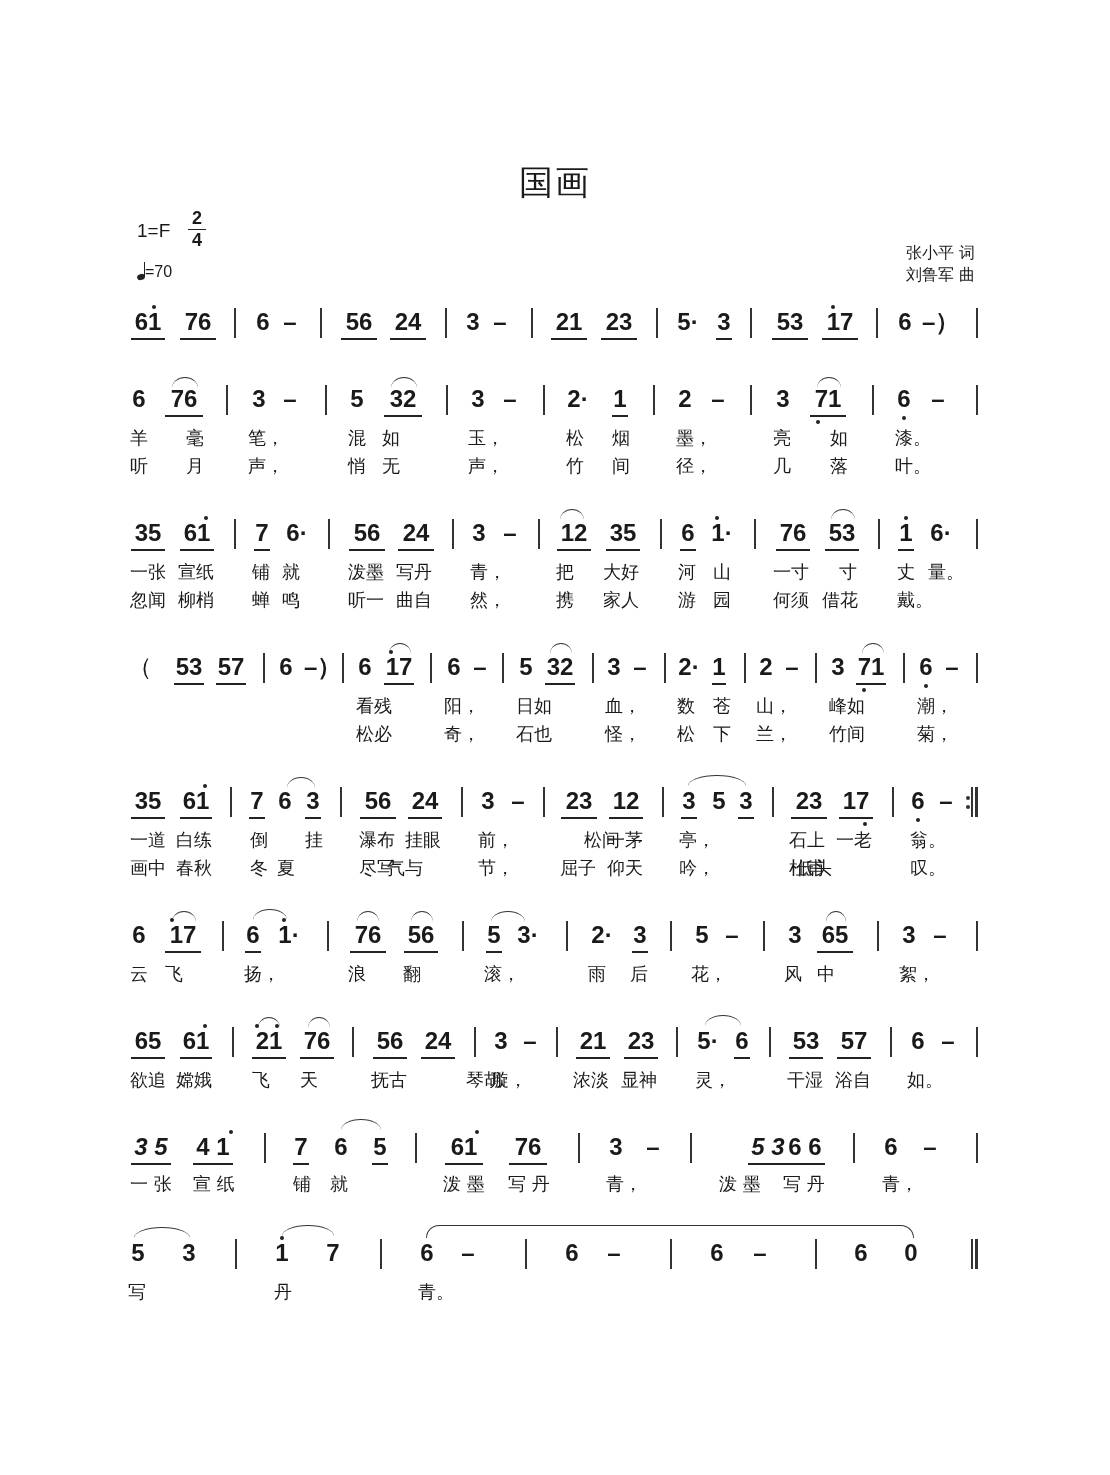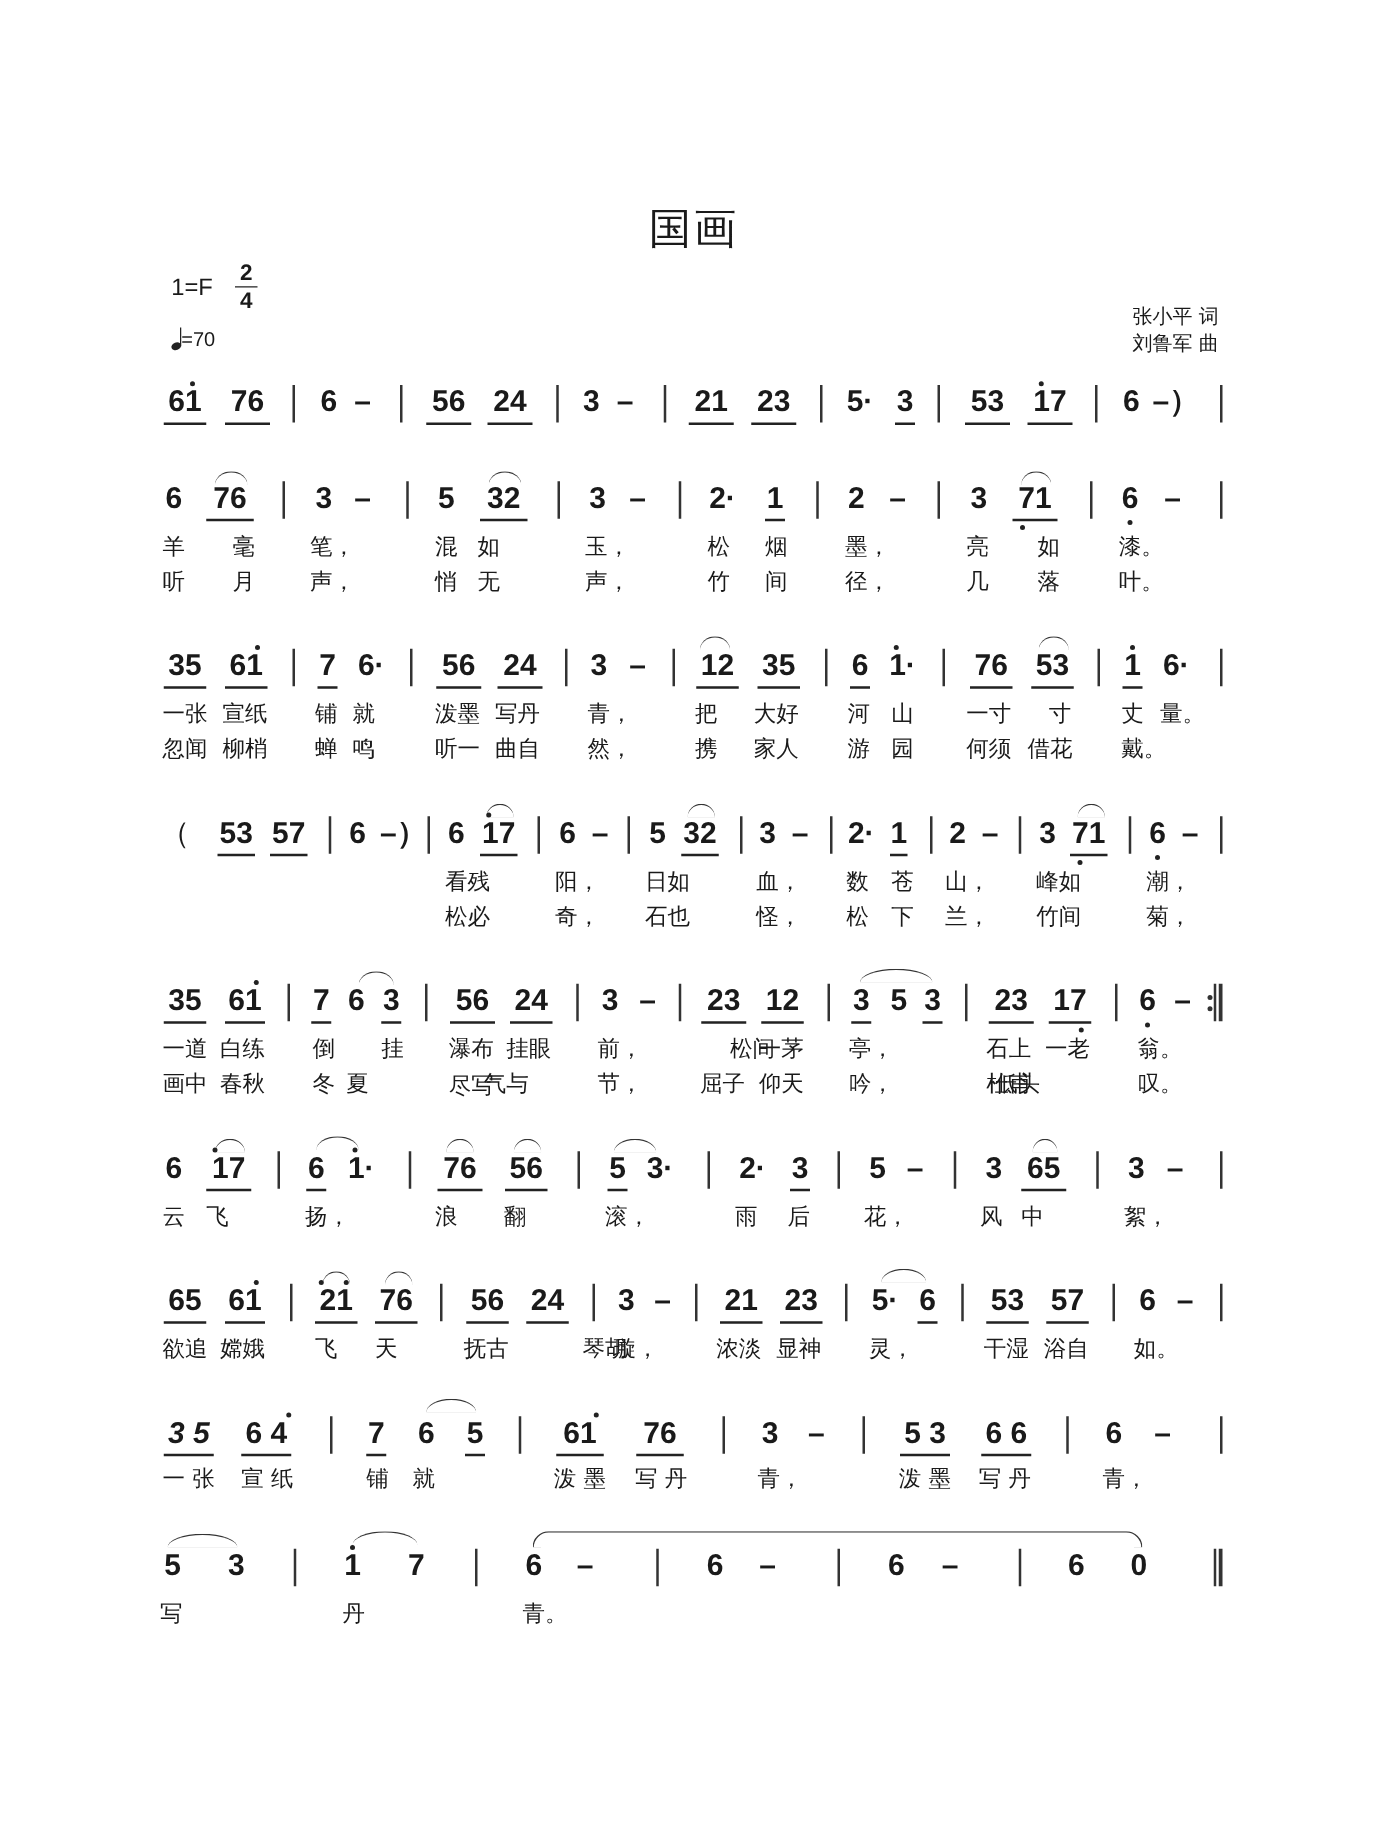--- a/index.html
+++ b/index.html
@@ -400,35 +400,35 @@
       <div class="lyr" style="left: 491px; top: 42px;">璇，</div>
       <div class="lyr" style="left: 573px; top: 42px;">浓淡</div>
       <div class="lyr" style="left: 621px; top: 42px;">显神</div>
       <div class="lyr" style="left: 695px; top: 42px;">灵，</div>
       <div class="lyr" style="left: 787px; top: 42px;">干湿</div>
       <div class="lyr" style="left: 835px; top: 42px;">浴自</div>
       <div class="lyr" style="left: 907px; top: 42px;">如。</div>
     </div>
     <div class="sys" style="top: 1133px; height: 1px;">
       <div class="tok ul" style="left: 131px; top: 0px; width: 40px; font-style: italic;">3 5</div>
-      <div class="tok ul" style="left: 193px; top: 0px; width: 40px;">6 4</div>
+      <div class="tok ul" style="left: 193px; top: 0px; width: 40px;">4 1</div>
       <div class="dot-hi" style="left: 229px; top: -3px;"></div>
       <div class="bar" style="left: 264px; top: 0px;"></div>
       <div class="tok ul" style="left: 293px; top: 0px; width: 16px;">7</div>
       <div class="tok" style="left: 332px; top: 0px; width: 18px;">6</div>
       <div class="tok ul" style="left: 372px; top: 0px; width: 16px;">5</div>
       <div class="bar" style="left: 415px; top: 0px;"></div>
       <div class="tok ul" style="left: 445px; top: 0px; width: 38px;">61</div>
       <div class="dot-hi" style="left: 475px; top: -3px;"></div>
       <div class="tok ul" style="left: 509px; top: 0px; width: 38px;">76</div>
       <div class="bar" style="left: 578px; top: 0px;"></div>
       <div class="tok" style="left: 607px; top: 0px; width: 18px;">3</div>
       <div class="tok" style="left: 645px; top: 0px; width: 16px;">–</div>
       <div class="bar" style="left: 690px; top: 0px;"></div>
-      <div class="tok ul" style="left: 720px; top: 0px; width: 40px;">5 3</div>
+      <div class="tok ul" style="left: 748px; top: 0px; width: 40px; font-style: italic;">5 3</div>
       <div class="tok ul" style="left: 785px; top: 0px; width: 40px;">6 6</div>
       <div class="bar" style="left: 853px; top: 0px;"></div>
       <div class="tok" style="left: 882px; top: 0px; width: 18px;">6</div>
       <div class="tok" style="left: 922px; top: 0px; width: 16px;">–</div>
       <div class="bar" style="left: 976px; top: 0px;"></div>
       <div class="arc" style="left: 341px; top: -14px; width: 40px;"></div>
       <div class="lyr" style="left: 130px; top: 40px;">一 张</div>
       <div class="lyr" style="left: 193px; top: 40px;">宣 纸</div>
       <div class="lyr" style="left: 293px; top: 40px;">铺</div>
       <div class="lyr" style="left: 330px; top: 40px;">就</div>

